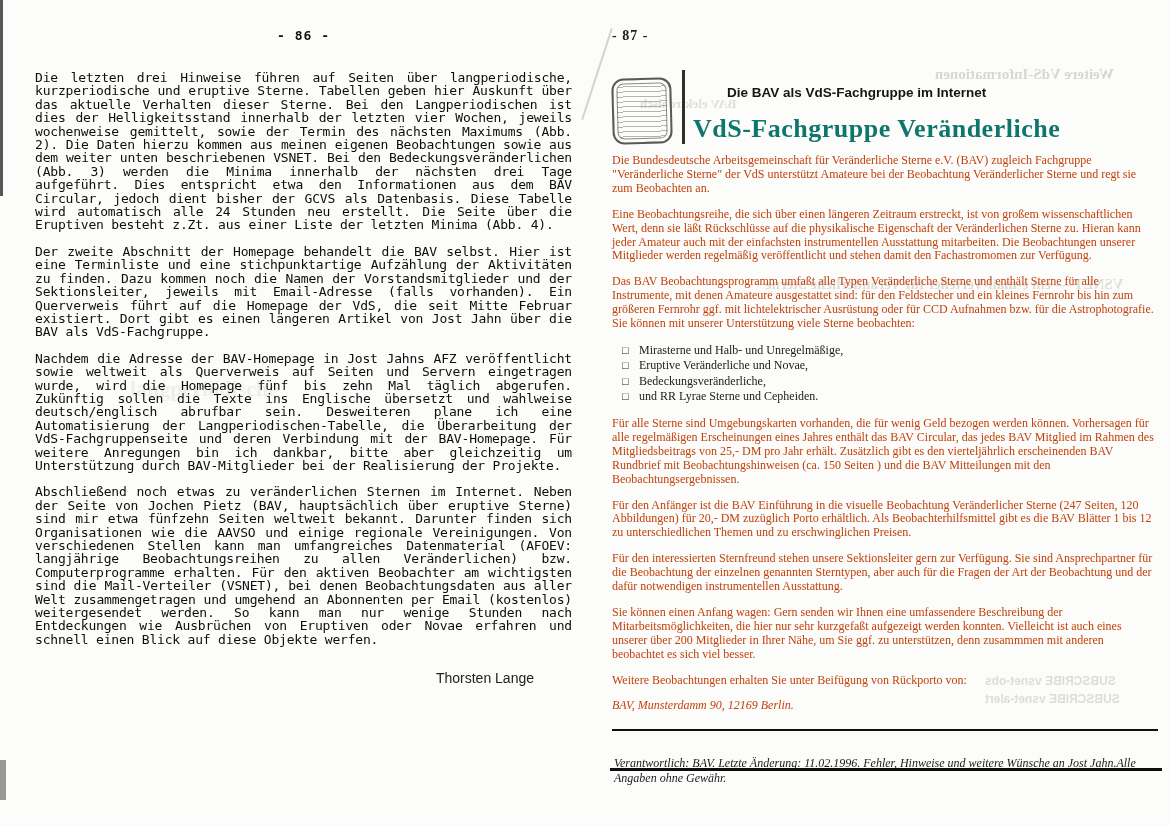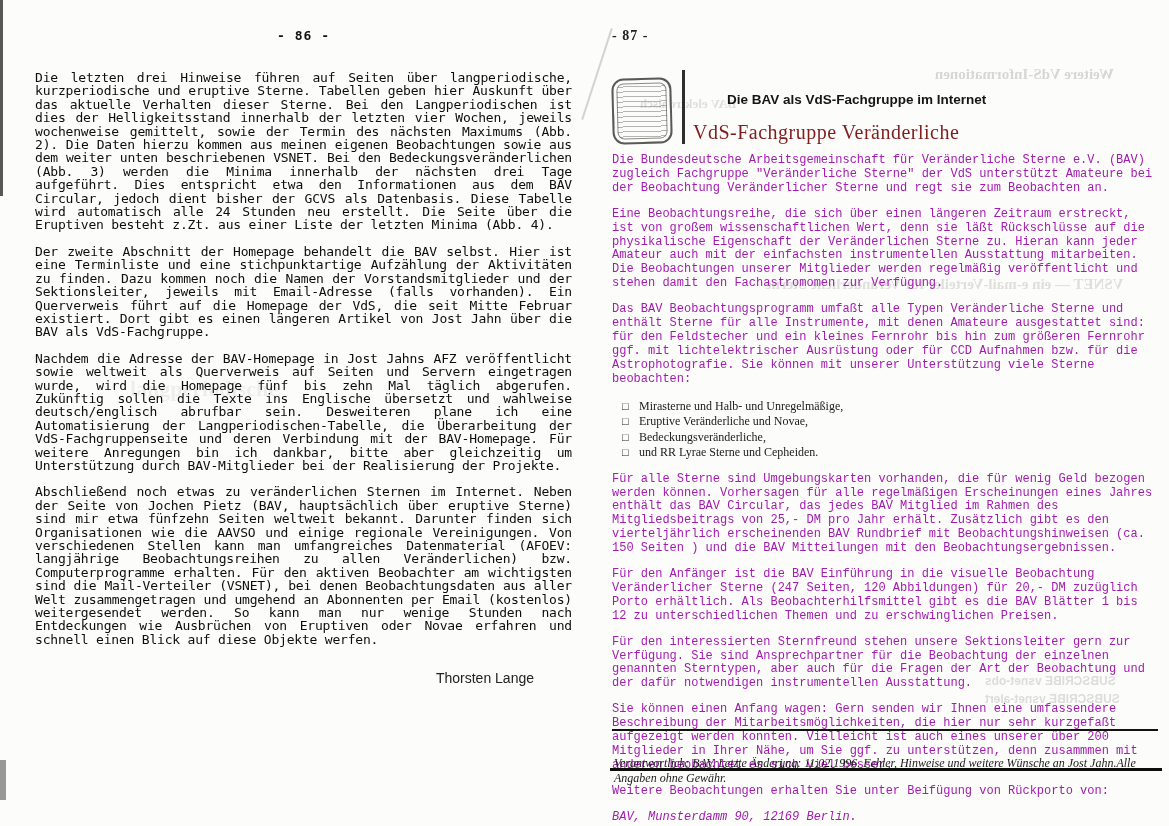--- a/index.html
+++ b/index.html
@@ -55,26 +55,26 @@
     box-shadow:inset 0 0 0 3px #fcfcfa, inset 0 0 0 4px rgba(90,90,85,.7);
     transform:rotate(-1.5deg);
   }
   .mast-rule{width:3px;background:#2e2e2a;margin:4px 0 0 10px;height:74px;flex:0 0 3px;}
   .mast-text{padding-left:6px;flex:1;}
   .kicker{
     font-family:"Liberation Sans",sans-serif;font-weight:bold;font-size:13.5px;
     color:#151515;margin:4px 0 0 36px;
   }
   .doc-title{
-    font-family:"Liberation Serif",serif;font-weight:normal;font-size:20px;
-    color:#7f1d1d;margin:14px 0 0 2px;letter-spacing:.5px;
+    font-family:"Liberation Serif",serif;font-weight:bold;font-size:26px;
+    color:#0f766e;margin:14px 0 0 2px;letter-spacing:.5px;
   }
   .serif-body{margin-top:6px;width:546px;}
   .serif-para{
-    font-size:12px;line-height:13.9px;color:#a21caf;margin:0 0 12px 0;font-family:Liberation Mono, monospace;
+    font-size:12px;line-height:13.9px;color:#c2410c;margin:0 0 12px 0;
   }
   .serif-para.italic{font-style:italic;}
   .star-list{list-style:none;margin:2px 0 12px 0;padding:0;}
   .star-list li{font-size:12px;line-height:15.5px;color:#1a1a1a;padding-left:27px;position:relative;}
   .star-list .box{position:absolute;left:10px;top:0;font-size:11px;color:#222;}
   
   .footer-rule-top{position:absolute;left:612px;top:729px;width:546px;height:2px;background:#111;}
   .footer-rule-bottom{position:absolute;left:610px;top:768px;width:552px;height:3px;background:#0d0d0d;}
   .footer-text{
     position:absolute;left:614px;top:756px;width:540px;

